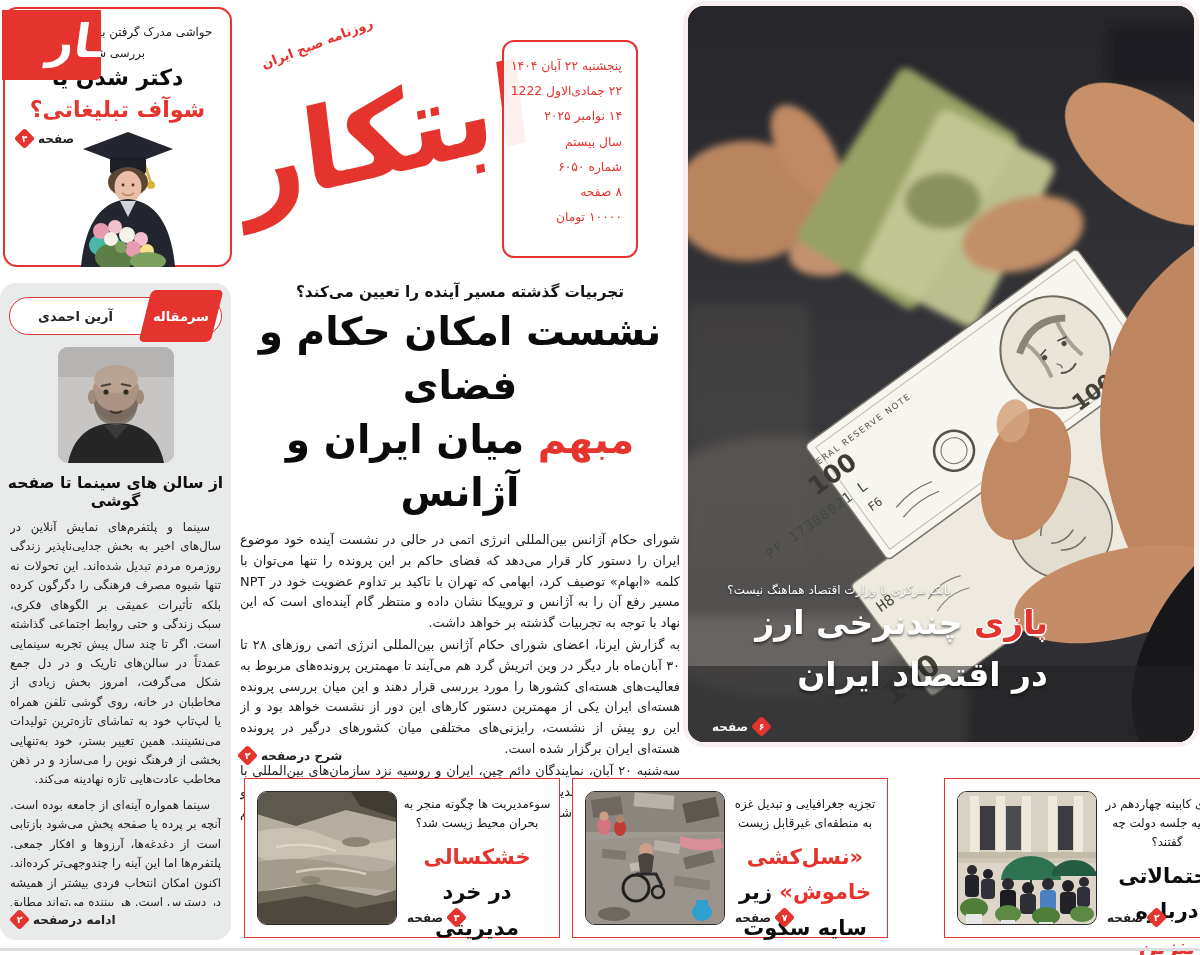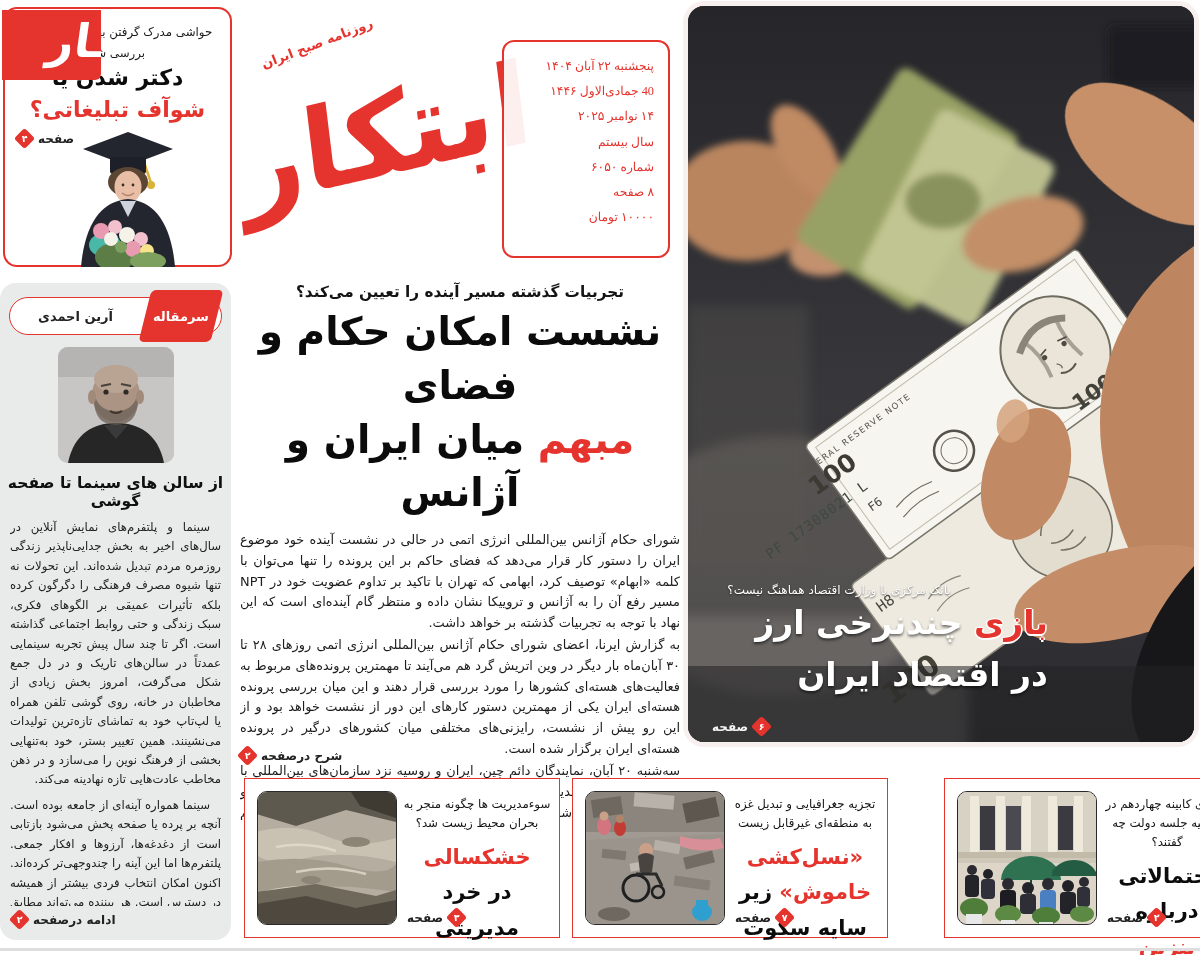--- a/index.html
+++ b/index.html
@@ -28,22 +28,22 @@
   .tl-h2{position:absolute;top:88px;right:6px;left:6px;text-align:center;font-size:22px;font-weight:800;color:var(--red);}
   .tl-badge{position:absolute;left:12px;top:122px;}
   .tl-photo{position:absolute;left:48px;top:118px;width:150px;height:140px;}
 
   
   .logo{position:absolute;left:230px;top:-8px;width:310px;height:285px;display:flex;align-items:center;
         justify-content:center;color:var(--red);font-size:112px;font-weight:bold;
         transform:rotate(-13deg) skewX(-6deg);letter-spacing:-5px;z-index:1;}
   .tagline{position:absolute;left:258px;top:36px;color:var(--red);font-size:13px;font-weight:bold;
            transform:rotate(-21deg);z-index:2;}
-  .datebox{position:absolute;left:502px;top:40px;width:168px;height:218px;border:2px solid var(--red);
-           border-radius:12px;background:rgba(255,255,255,.92);z-index:2;padding:12px 14px 0 6px;font-family:Liberation Serif, serif;}
+  .datebox{position:absolute;left:502px;top:40px;width:136px;height:218px;border:2px solid var(--red);
+           border-radius:12px;background:rgba(255,255,255,.92);z-index:2;padding:12px 14px 0 6px;}
   .datebox div{color:var(--red);font-size:12.3px;font-weight:500;line-height:2.05;text-align:right;}
 
   
   .lead{position:absolute;left:240px;top:283px;width:440px;height:482px;}
   .lead-kicker{text-align:center;font-size:15.3px;font-weight:700;color:#141414;}
   .lead-h{margin-top:4px;text-align:center;font-weight:900;color:#0b0b0b;font-size:39px;line-height:1.38;}
   .lead-body{margin-top:10px;height:300px;overflow:hidden;font-size:12.9px;line-height:1.6;
              text-align:justify;color:#1c1c1c;}
   .lead-body p{margin-bottom:2px;}
   .lead-footer{position:absolute;bottom:2px;right:auto;left:0;}
@@ -133,21 +133,21 @@
     </div>
     <div class="corner-mark">
       <span>ـار</span>
     </div>
   </div>
 
   <div class="logo">ابتکار</div>
   <div class="tagline">روزنامه صبح ایران</div>
   <div class="datebox">
     <div>پنجشنبه ۲۲ آبان ۱۴۰۴</div>
-    <div>40 جمادی‌الاول ۱۴۴۶</div>
+    <div>۲۲ جمادی‌الاول 1222</div>
     <div>۱۴ نوامبر ۲۰۲۵</div>
     <div>سال بیستم</div>
     <div>شماره ۶۰۵۰</div>
     <div>۸ صفحه</div>
     <div>۱۰۰۰۰ تومان</div>
   </div>
 
   <div class="lead">
     <div class="lead-kicker">تجربیات گذشته مسیر آینده را تعیین می‌کند؟</div>
     <div class="lead-h">

